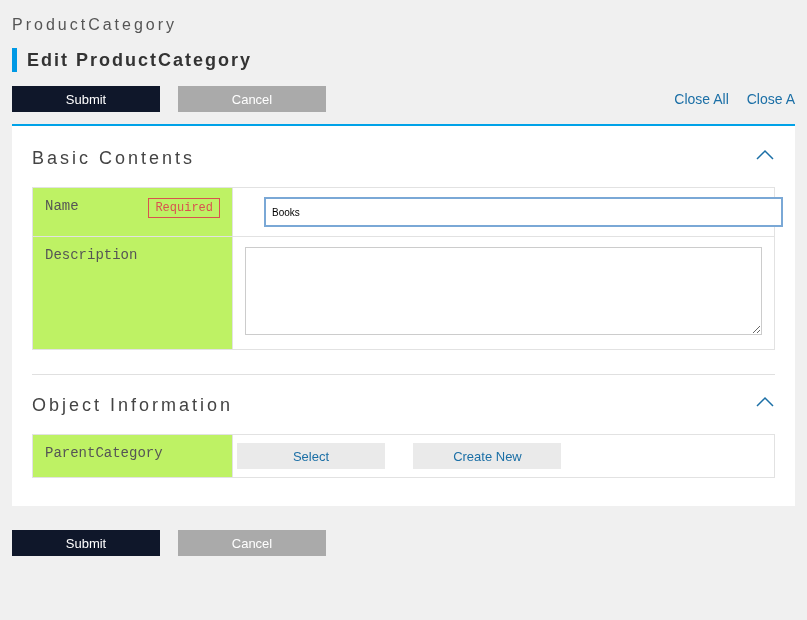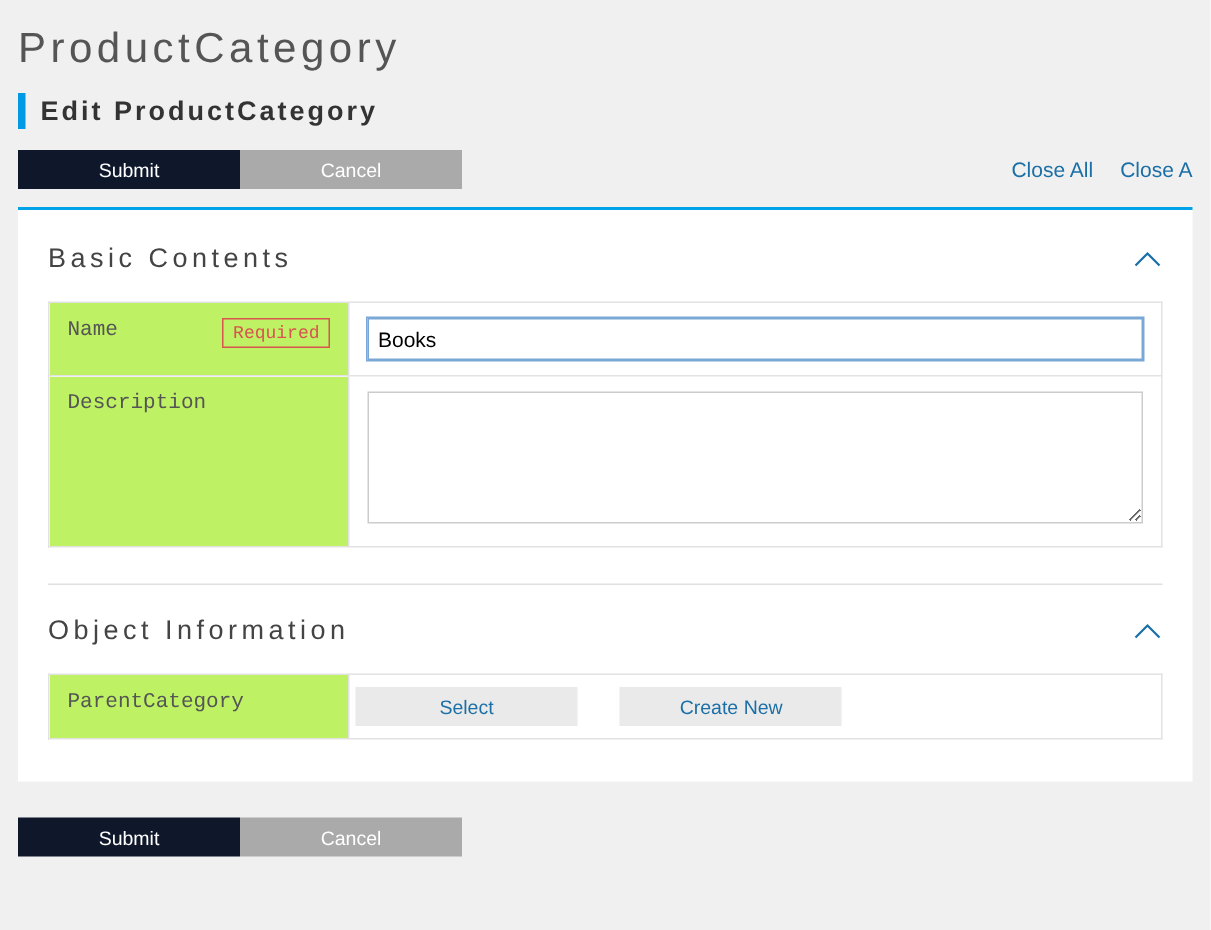--- a/index.html
+++ b/index.html
@@ -5,21 +5,21 @@
     * { box-sizing: border-box; margin: 0; padding: 0; }
     body {
       font-family: "Segoe UI", Arial, sans-serif;
       background: #f0f0f0;
       color: #333;
       width: 807px;
       height: 620px;
       overflow: hidden;
     }
     .page-title {
-      font-size: 28px;
+      font-size: 16px;
       font-weight: 300;
       letter-spacing: 3px;
       color: #555;
       padding: 16px 12px 6px 12px;
     }
     .subheader {
       display: flex;
       align-items: center;
       padding: 8px 12px 10px 12px;
     }
@@ -48,20 +48,21 @@
       cursor: pointer;
       font-family: inherit;
     }
     .btn-primary {
       background: #0f172a;
       color: #fff;
     }
     .btn-secondary {
       background: #aaaaaa;
       color: #fff;
+      margin-left: 18px;
     }
     .link-group {
       margin-left: auto;
       display: flex;
       gap: 18px;
     }
     .link {
       color: #1b6fa6;
       font-size: 14px;
       cursor: pointer;
@@ -74,21 +75,20 @@
     .panel {
       background: #fff;
       margin: 0 12px;
       padding: 22px 0 28px 0;
     }
     .section {
       padding: 0 20px;
     }
     .section-header {
       display: flex;
-      align-items: center;
       justify-content: space-between;
       margin-bottom: 18px;
     }
     .section-title {
       font-size: 18px;
       font-weight: 300;
       letter-spacing: 3px;
       color: #444;
     }
     .chevron {
@@ -125,22 +125,23 @@
       font-size: 12px;
       padding: 2px 6px;
       float: right;
     }
     .text-input {
       width: 100%;
       height: 28px;
       border: 1px solid #7aa8d6;
       outline: 1px solid #7aa8d6;
       padding: 2px 6px;
-      font-size: 14px;
-      font-family: inherit;
+      font-size: 10px;
+      font-family: inherit;
+      margin-left: 20px;
     }
     .textarea-input {
       width: 100%;
       height: 88px;
       border: 1px solid #ccc;
       padding: 4px 6px;
       font-size: 14px;
       font-family: inherit;
       resize: both;
     }

